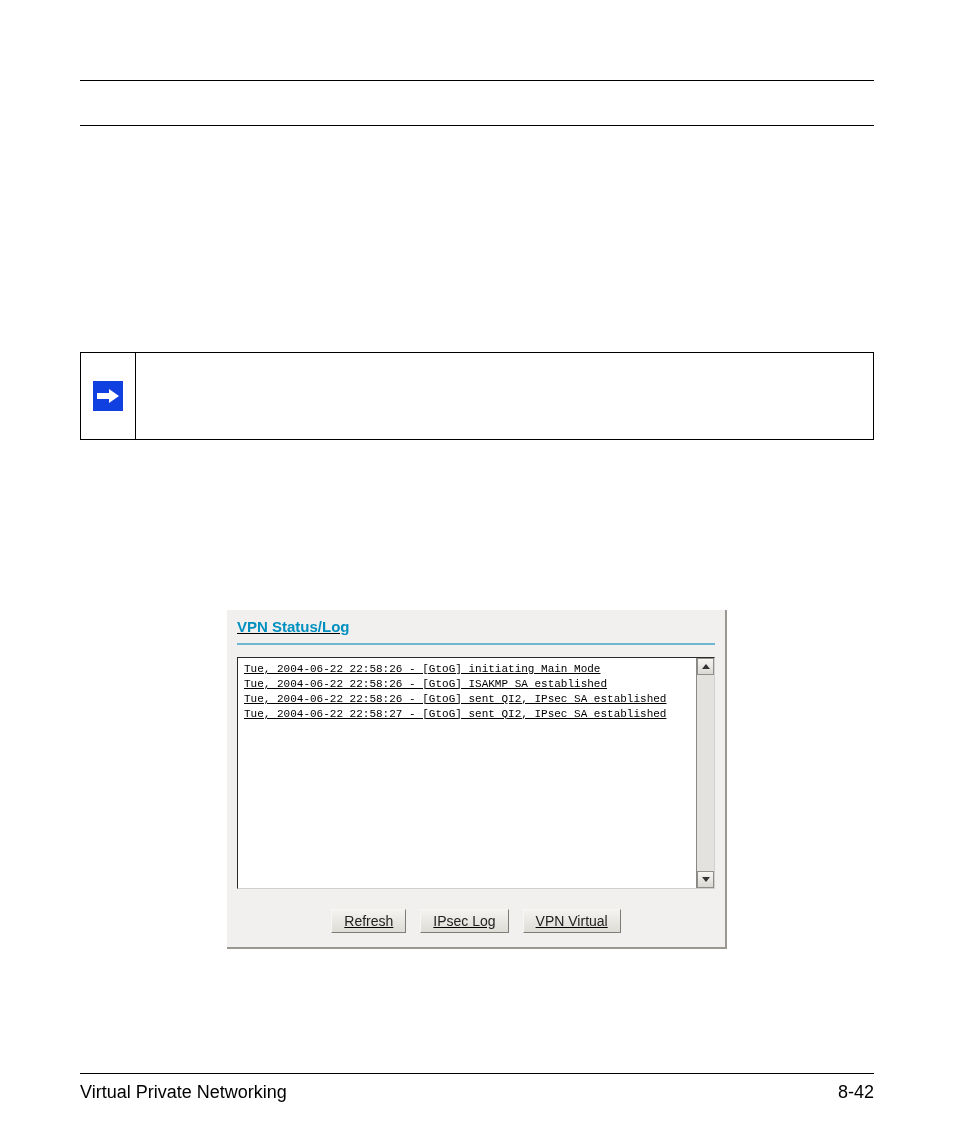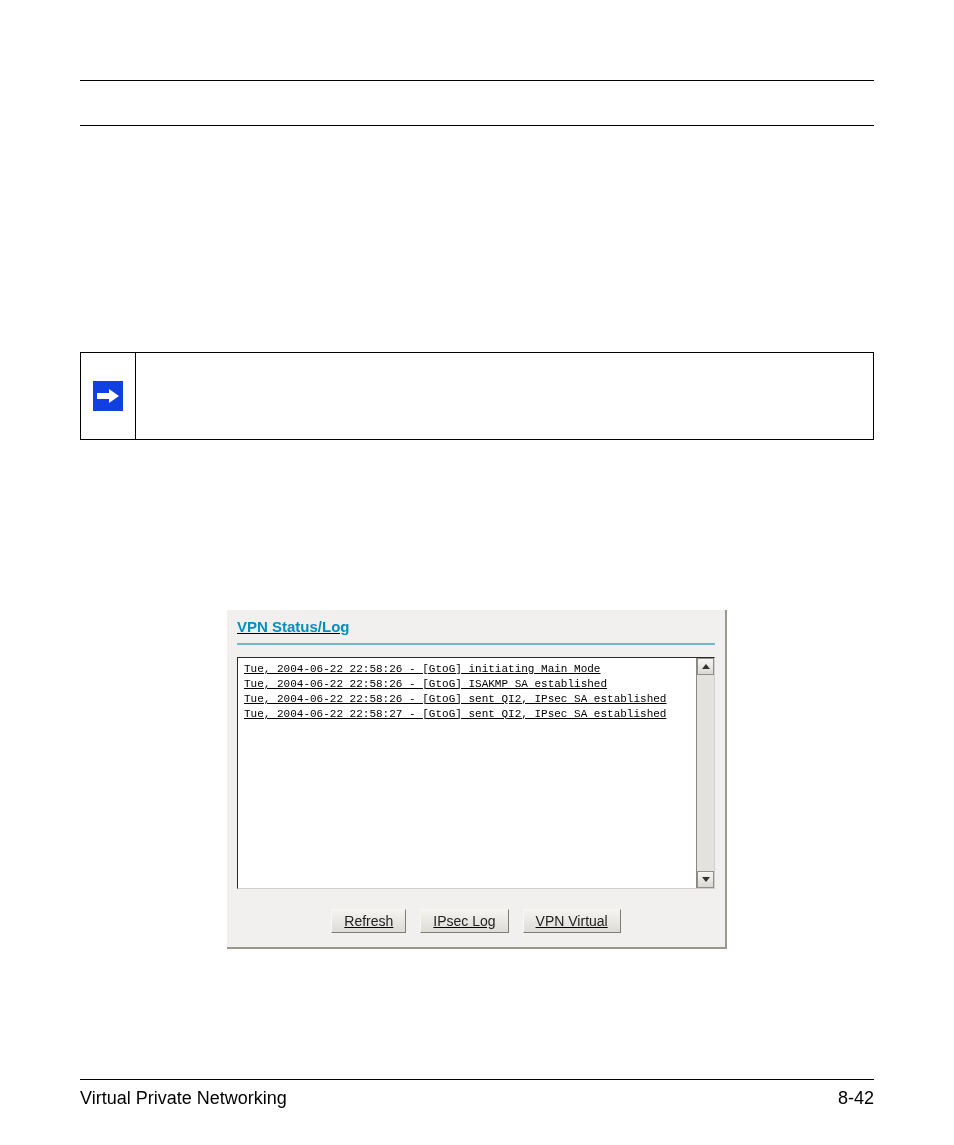--- a/index.html
+++ b/index.html
@@ -150,21 +150,21 @@
     border-top-color: #f7f6f3;
     border-left-color: #f7f6f3;
     cursor: pointer;
   }
 
   
   .footer {
     position: absolute;
     left: 80px;
     right: 80px;
-    bottom: 36px;
+    bottom: 42px;
   }
   .footer-rule {
     border-top: 1.5px solid #000;
     margin-bottom: 8px;
   }
   .footer-row {
     display: flex;
     justify-content: space-between;
     font-family: Arial, Helvetica, sans-serif;
     font-size: 18px;

